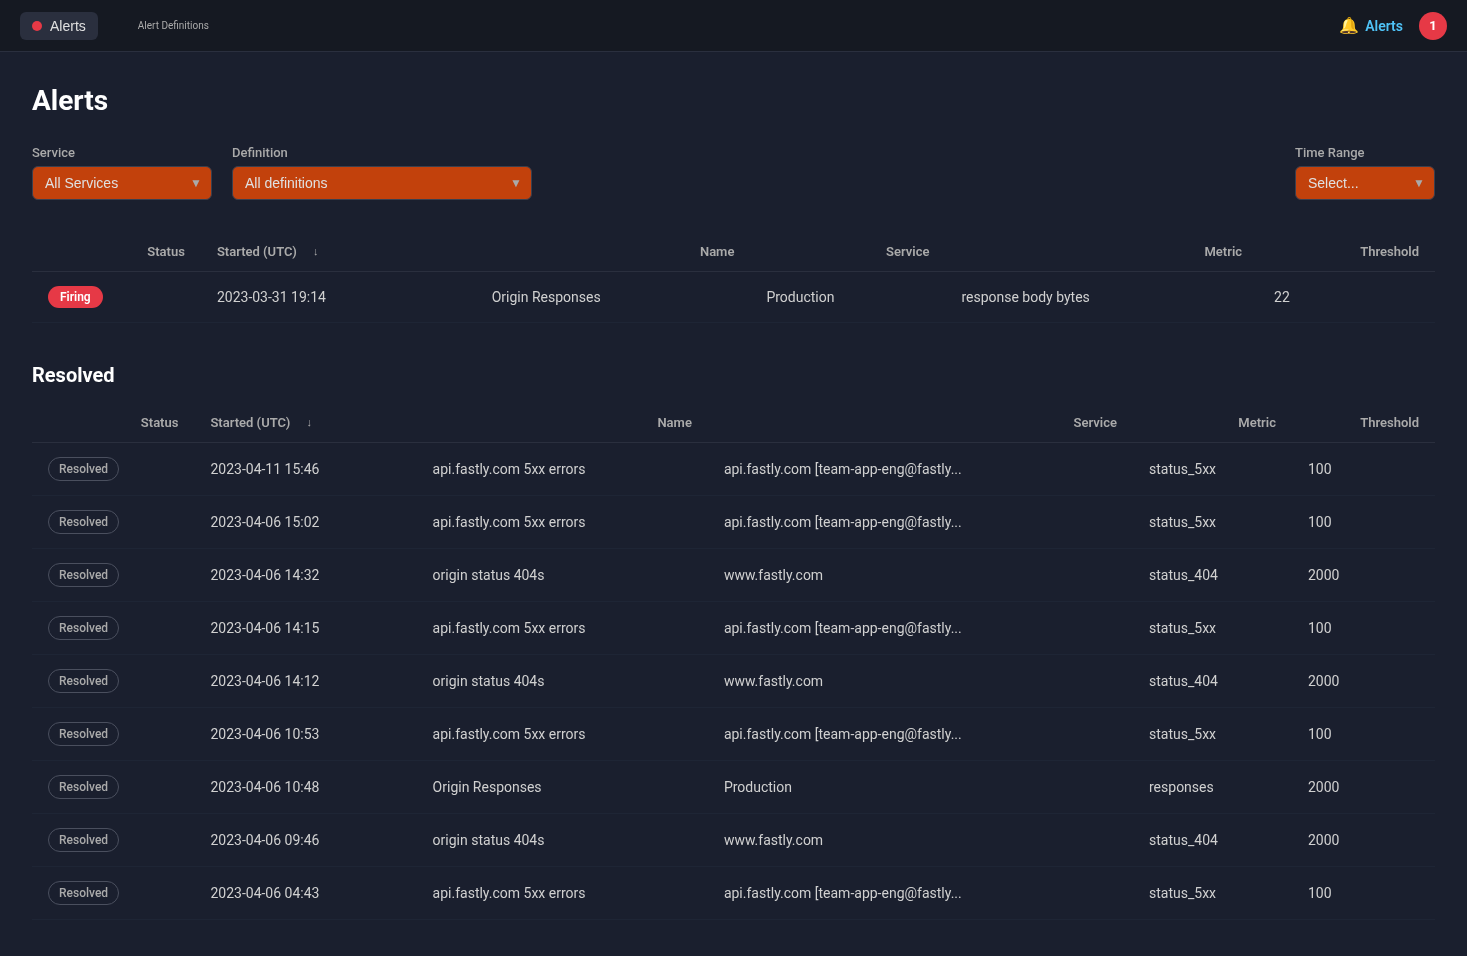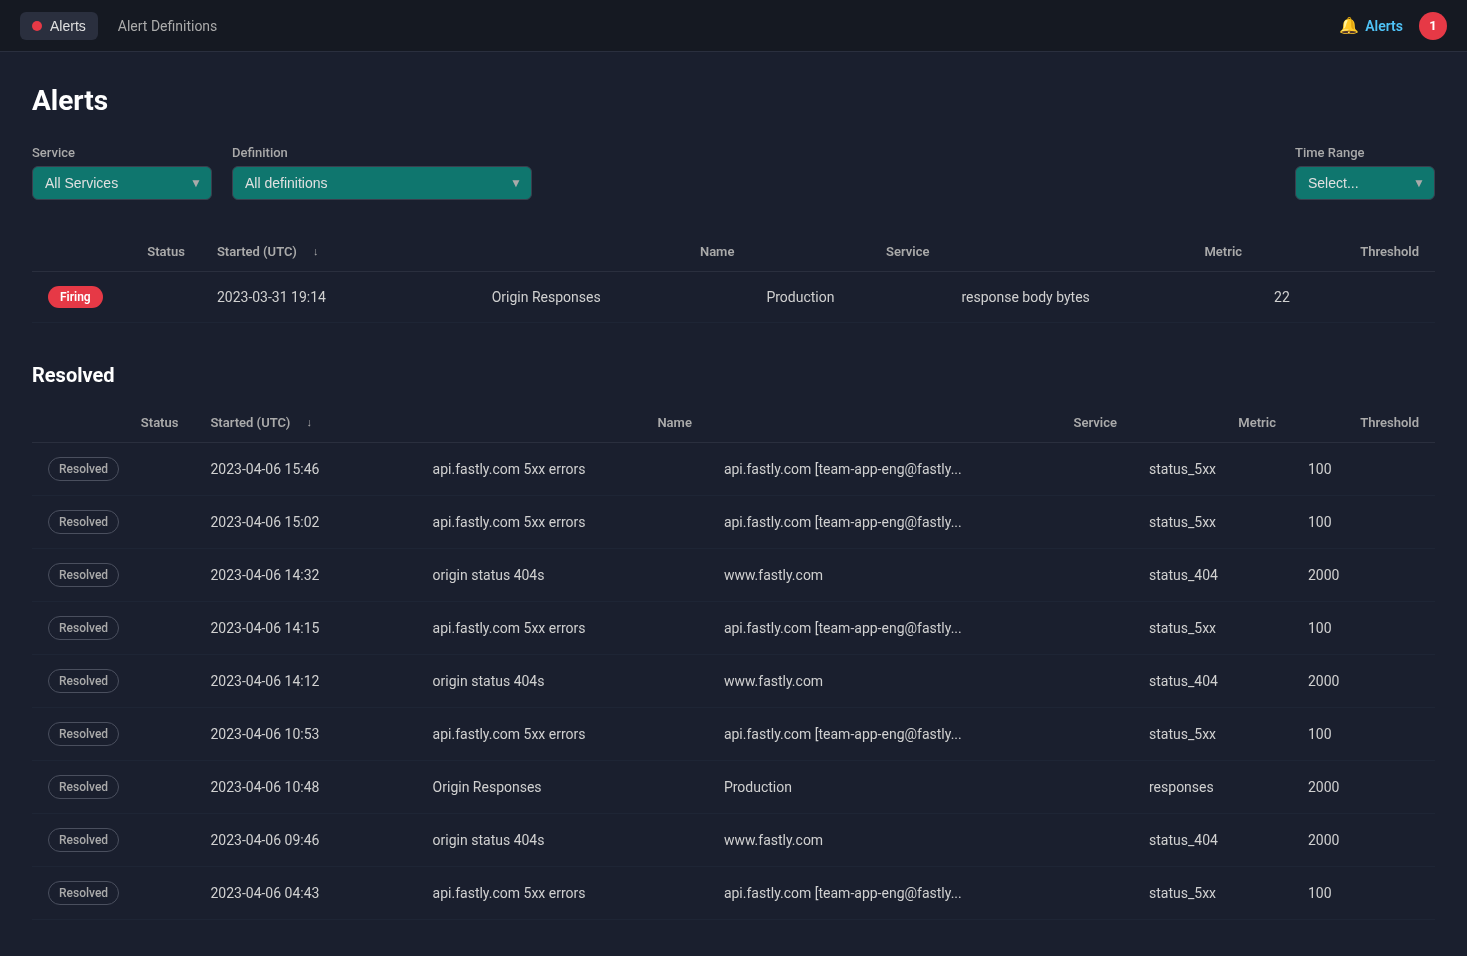--- a/index.html
+++ b/index.html
@@ -40,21 +40,22 @@
     }
     .nav-dot {
       width: 10px;
       height: 10px;
       background: #e63946;
       border-radius: 50%;
       display: inline-block;
     }
     .nav-breadcrumb {
       color: #aaa;
-      font-size: 14px;
+      font-size: 10px;
+      margin-left: 20px;
     }
     .top-nav-right {
       display: flex;
       align-items: center;
       gap: 16px;
     }
     .alerts-link {
       display: flex;
       align-items: center;
       gap: 6px;
@@ -101,21 +102,21 @@
       display: flex;
       flex-direction: column;
       gap: 6px;
     }
     .filter-label {
       font-size: 13px;
       color: #aaa;
       font-weight: 500;
     }
     .filter-select {
-      background: #0f766e;
+      background: #c2410c;
       border: 1px solid #3a3f4e;
       border-radius: 6px;
       color: #e0e0e0;
       padding: 8px 36px 8px 12px;
       font-size: 14px;
       appearance: none;
       cursor: pointer;
       min-width: 180px;
       position: relative;
     }
@@ -329,21 +330,21 @@
           <th>
             <span>Threshold</span>
           </th>
         </tr>
       </thead>
       <tbody id="resolved-tbody">
       <tr>
       <td>
         <span class="badge-resolved">Resolved</span>
       </td>
-      <td>2023-04-06 15:46</td>
+      <td>2023-04-11 15:46</td>
       <td>api.fastly.com 5xx errors</td>
       <td>api.fastly.com [team-app-eng@fastly...</td>
       <td>status_5xx</td>
       <td>100</td>
     </tr>
           <tr>
       <td>
         <span class="badge-resolved">Resolved</span>
       </td>
       <td>2023-04-06 15:02</td>

